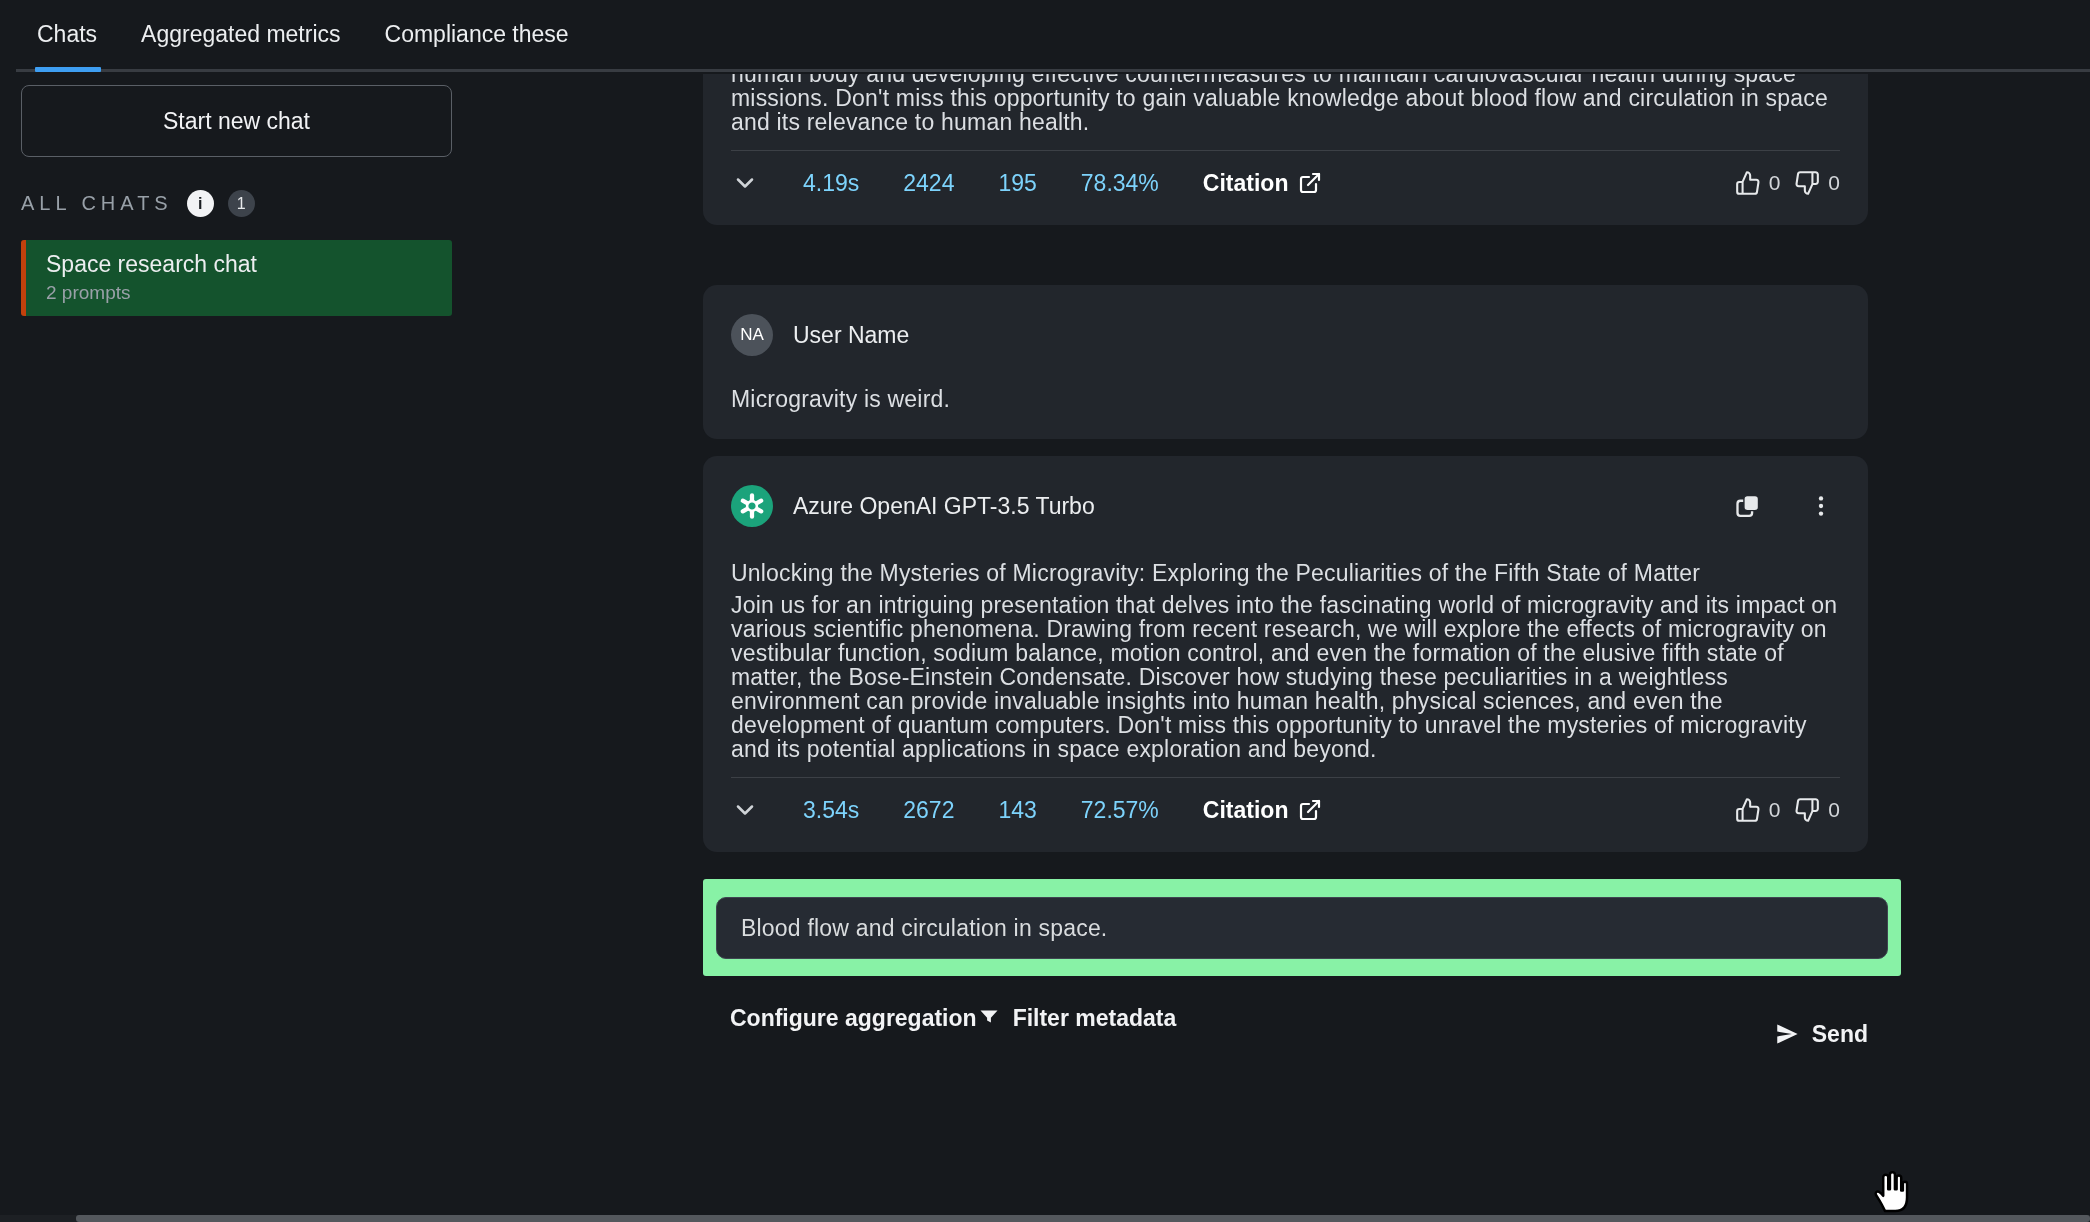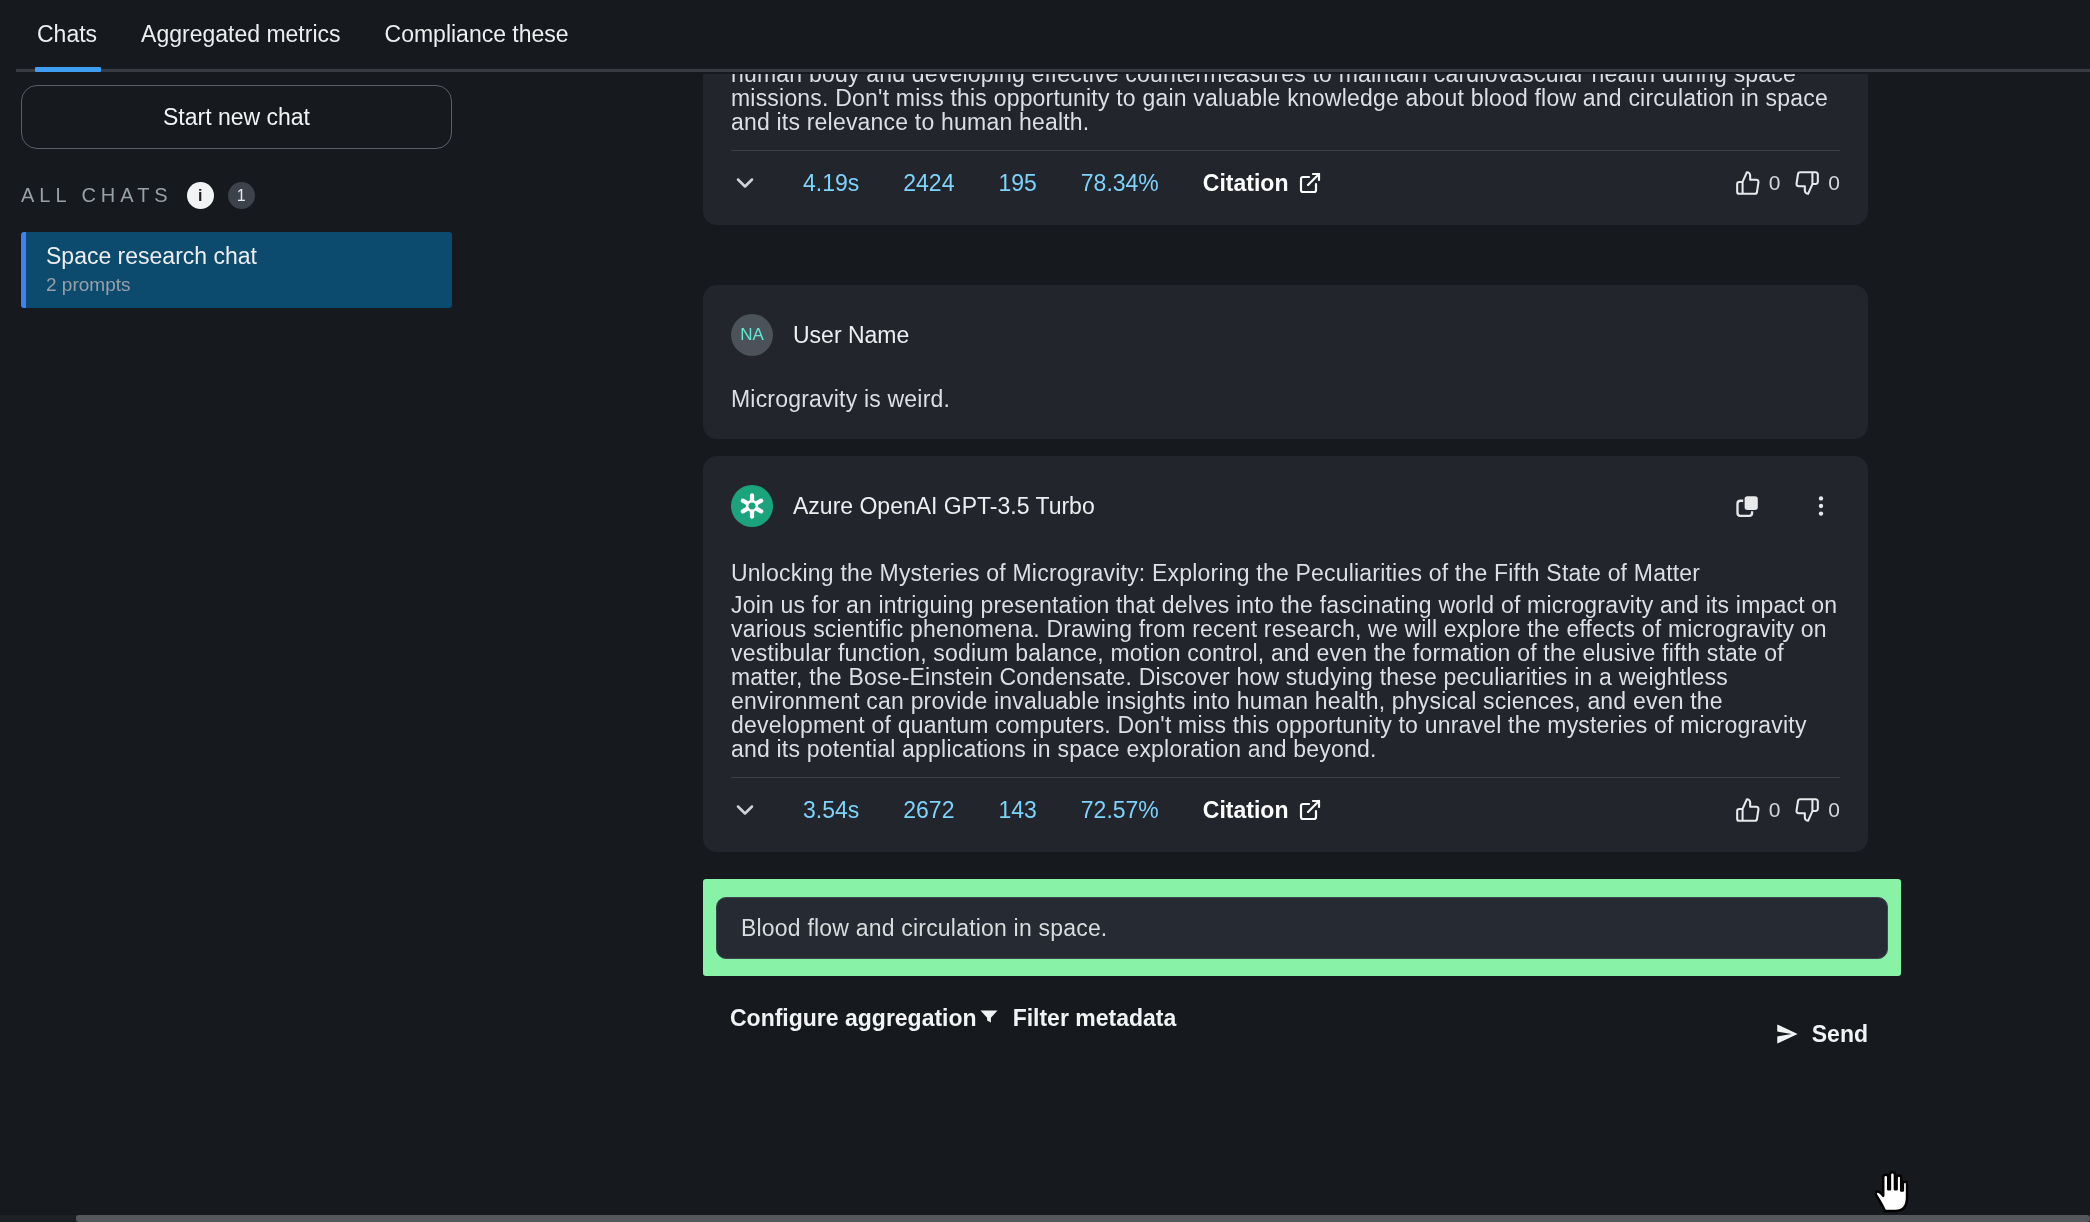--- a/index.html
+++ b/index.html
@@ -19,41 +19,41 @@
   }
   .tab { font-size:23px; color:#eceef0; position:relative; height:69px;
     display:flex; align-items:center; cursor:pointer; }
   .tab.active::after {
     content:""; position:absolute; left:-2px; right:-4px; bottom:-3px;
     height:5px; background:#3e9ef2; border-radius:1px;
   }
   
   .sidebar { position:absolute; left:21px; top:85px; width:431px; }
   .new-chat-btn {
-    width:100%; height:64px; background:transparent;
-    border:1.5px solid #5a5f66; border-radius:16px;
+    width:100%; height:72px; background:transparent;
+    border:1.5px solid #5a5f66; border-radius:8px;
     color:#f2f3f5; font-size:23px; font-weight:500;
     font-family:"Liberation Sans", sans-serif; cursor:pointer;
     display:flex; align-items:center; justify-content:center;
   }
   .allchats-row { margin-top:33px; display:flex; align-items:center; gap:14px; }
   .allchats-label { font-size:20px; letter-spacing:5px; color:#98a0a8; font-weight:500; }
   .info-icon {
     width:27px; height:27px; border-radius:50%; background:#f2f3f5;
     color:#1b1e22; font-size:16px; font-weight:700;
     display:flex; align-items:center; justify-content:center; cursor:pointer;
   }
   .count-badge {
     width:27px; height:27px; border-radius:50%; background:#3d434b;
     color:#e8eaec; font-size:16px;
     display:flex; align-items:center; justify-content:center;
   }
   .chat-item {
-    margin-top:23px; height:76px; background:#0c4a6e;
-    border-left:5px solid #3b82f6; border-radius:3px;
+    margin-top:23px; height:76px; background:#14532d;
+    border-left:5px solid #c2410c; border-radius:3px;
     padding:11px 20px 8px 20px; cursor:pointer;
   }
   .chat-item-title { font-size:23px; color:#eceef0; }
   .chat-item-sub { font-size:19px; color:#99a0a8; margin-top:4px; }
   
   .main { position:absolute; left:703px; top:74px; width:1165px; }
   .clip { height:199px; overflow:hidden; }
   .msg-card { background:#22262c; border-radius:14px; padding:28px; }
   .msg-card.first { margin-top:-40px; }
   .msg-text { font-size:23px; line-height:24px; color:#dcdfe3; letter-spacing:0.2px; }
@@ -67,21 +67,21 @@
     align-items:center; gap:10px; cursor:pointer; }
   .metrics-right { margin-left:auto; display:flex; align-items:center; gap:14px; }
   .vote { display:flex; align-items:center; gap:8px; cursor:pointer; }
   .vote .cnt { font-size:21px; color:#d3d6da; }
   .icon-btn { background:none; border:none; cursor:pointer; padding:0; display:flex; align-items:center; }
   .chev { cursor:pointer; display:flex; align-items:center; }
   
   .msg-head { display:flex; align-items:center; gap:20px; height:44px; }
   .avatar {
     width:42px; height:42px; border-radius:50%; background:#4c525a;
-    color:#5eead4; font-size:17px; display:flex; align-items:center; justify-content:center;
+    color:#ffffff; font-size:17px; display:flex; align-items:center; justify-content:center;
   }
   .openai-logo {
     width:42px; height:42px; border-radius:50%; background:#1ba37b;
     display:flex; align-items:center; justify-content:center;
   }
   .head-name { font-size:23px; color:#eceef0; }
   .head-actions { margin-left:auto; display:flex; align-items:center; gap:46px; padding-right:6px; }
   .user-body { margin-top:30px; }
   .assist-title { margin-top:33px; }
   .assist-body { margin-top:8px; max-width:1115px; }

